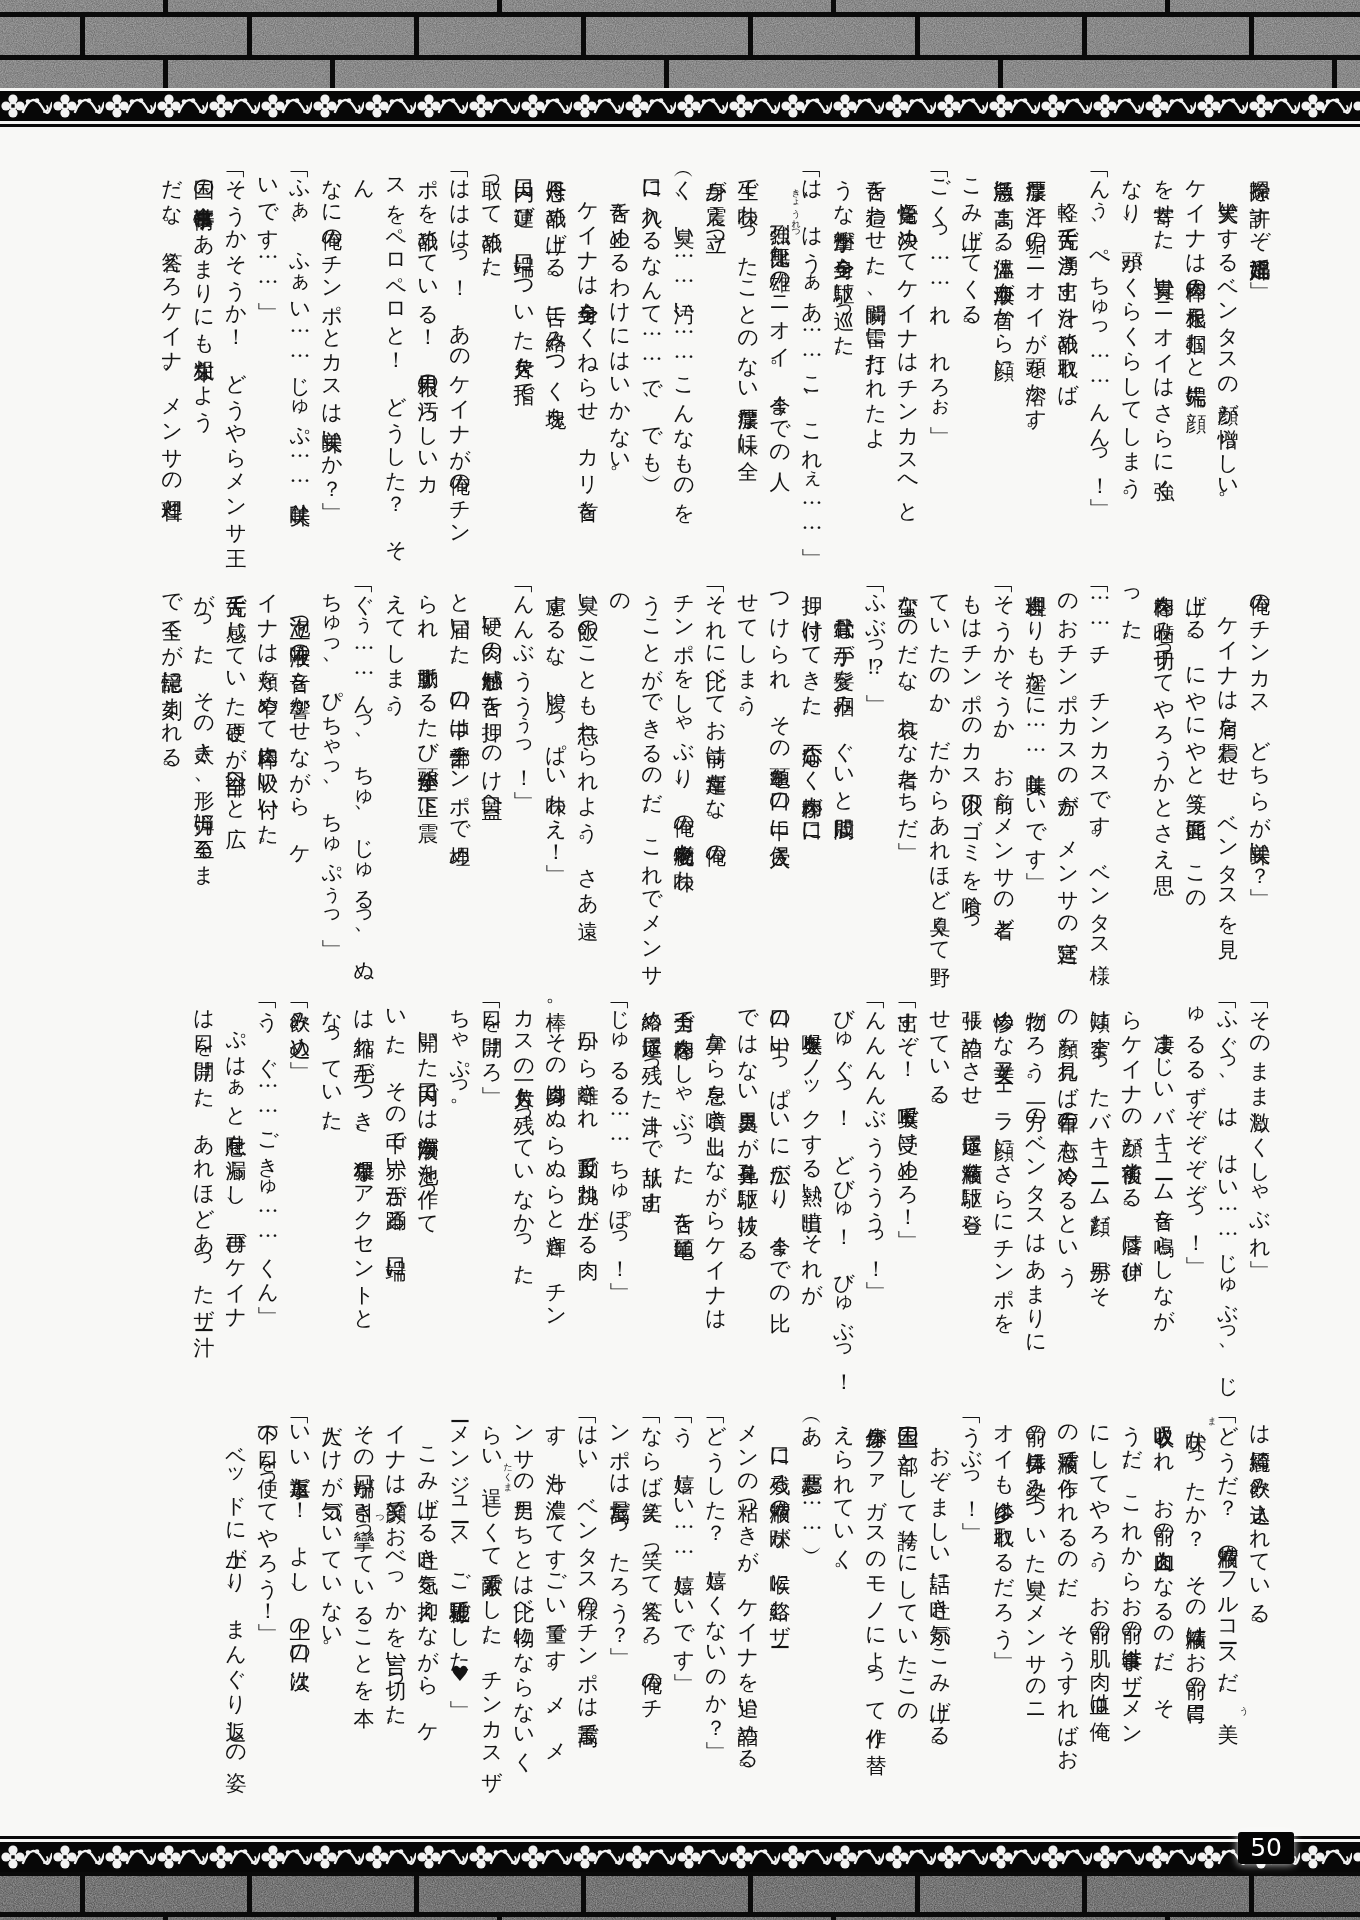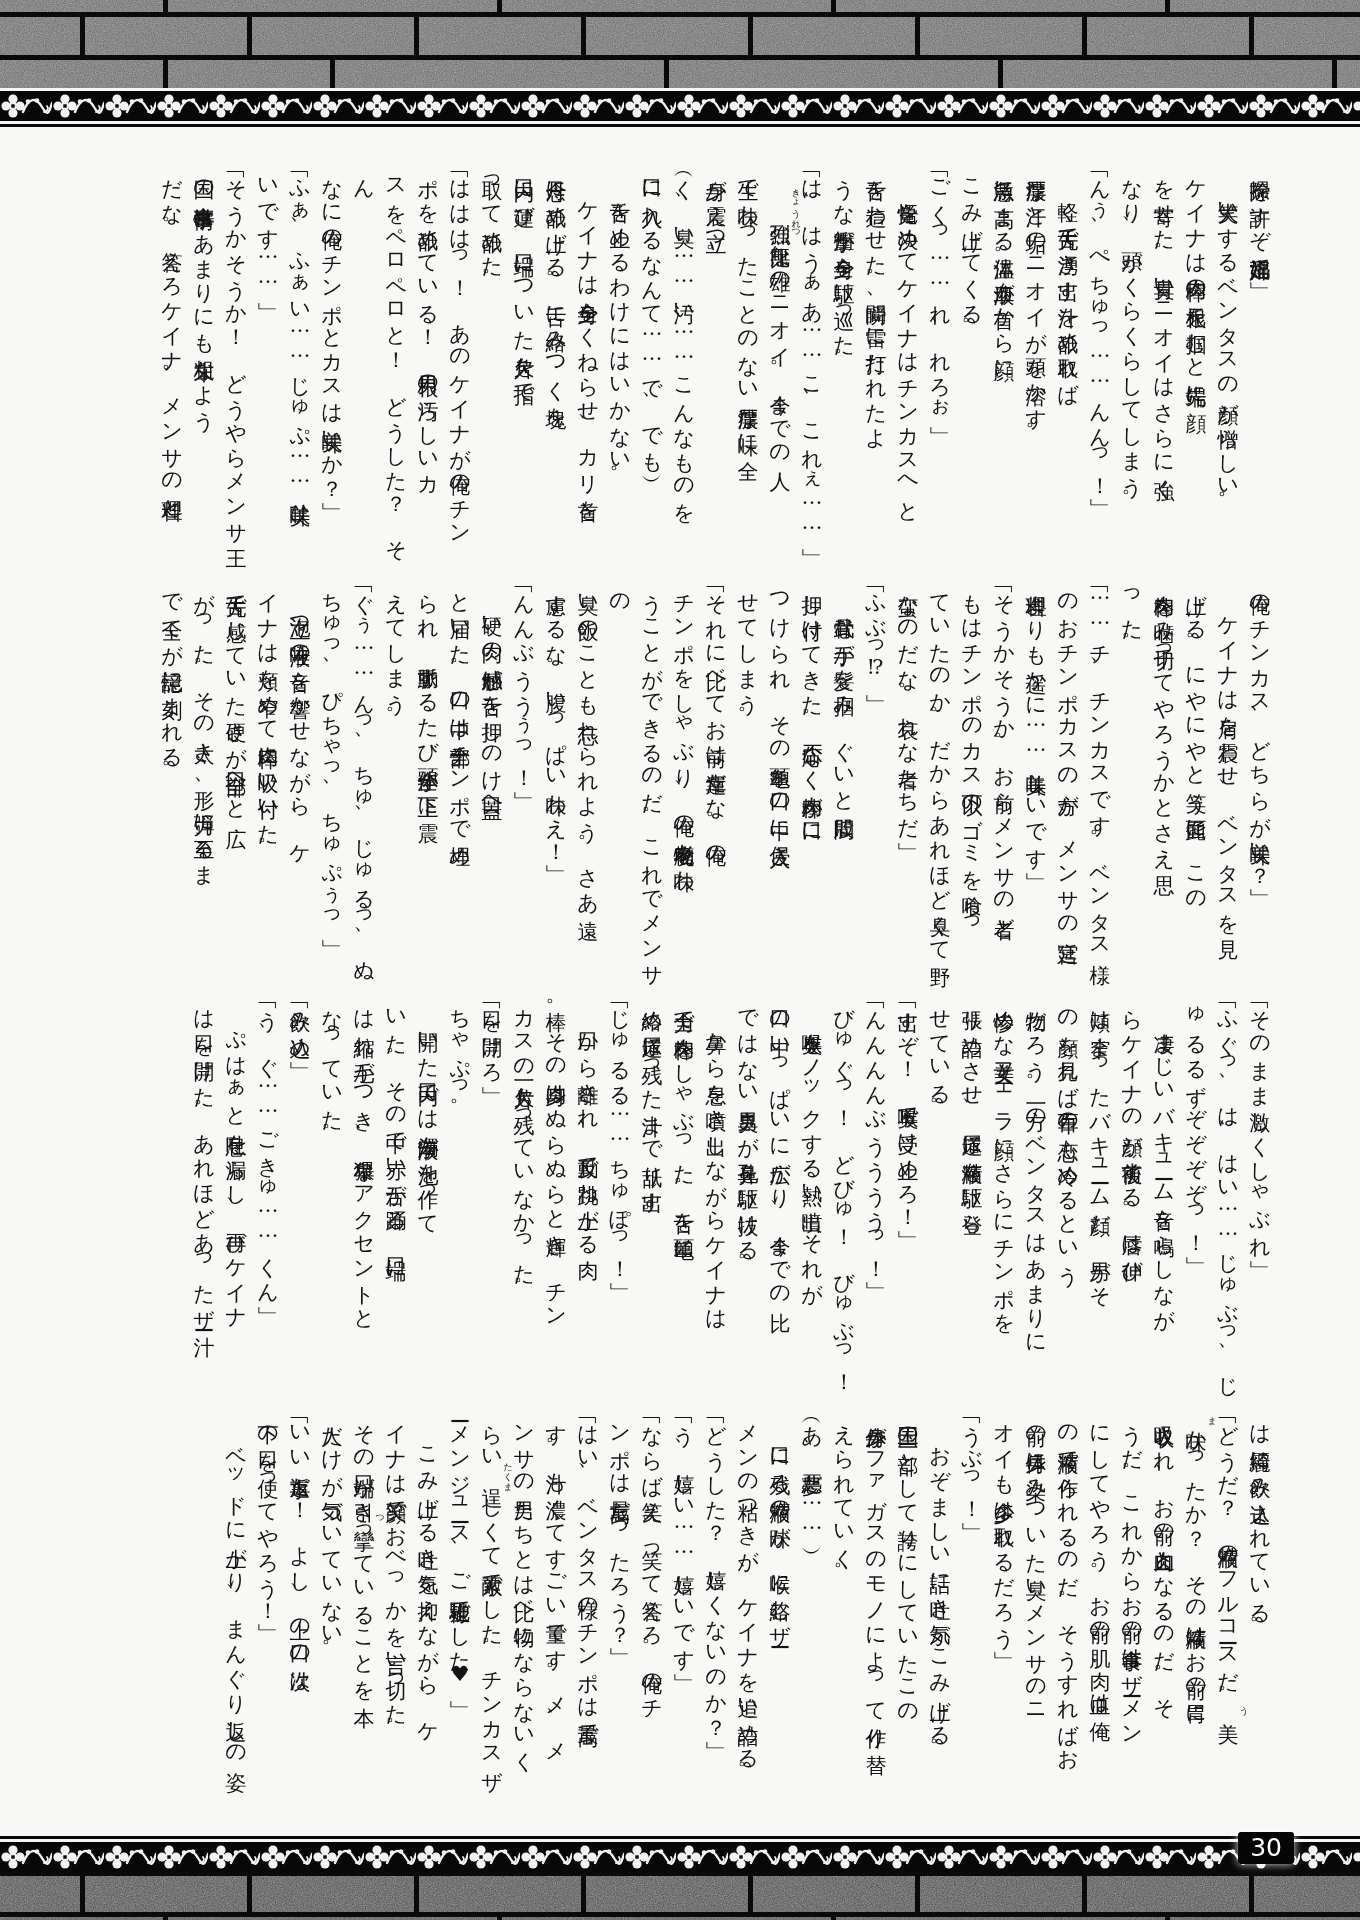--- a/index.html
+++ b/index.html
@@ -270,16 +270,16 @@
           <rect x="748" y="4" width="5" height="36"></rect>
           <rect x="915" y="4" width="5" height="36"></rect>
           <rect x="1082" y="4" width="5" height="36"></rect>
           <rect x="1249" y="4" width="5" height="36"></rect>
         <rect x="163" y="40" width="5" height="8"></rect>
           <rect x="497" y="40" width="5" height="8"></rect>
           <rect x="831" y="40" width="5" height="8"></rect>
           <rect x="1165" y="40" width="5" height="8"></rect>
       </g>
     </svg>
-    <span class="page-number">30</span>
+    <span class="page-number">50</span>
   </div>
 
 </div>
 
 </body></html>

